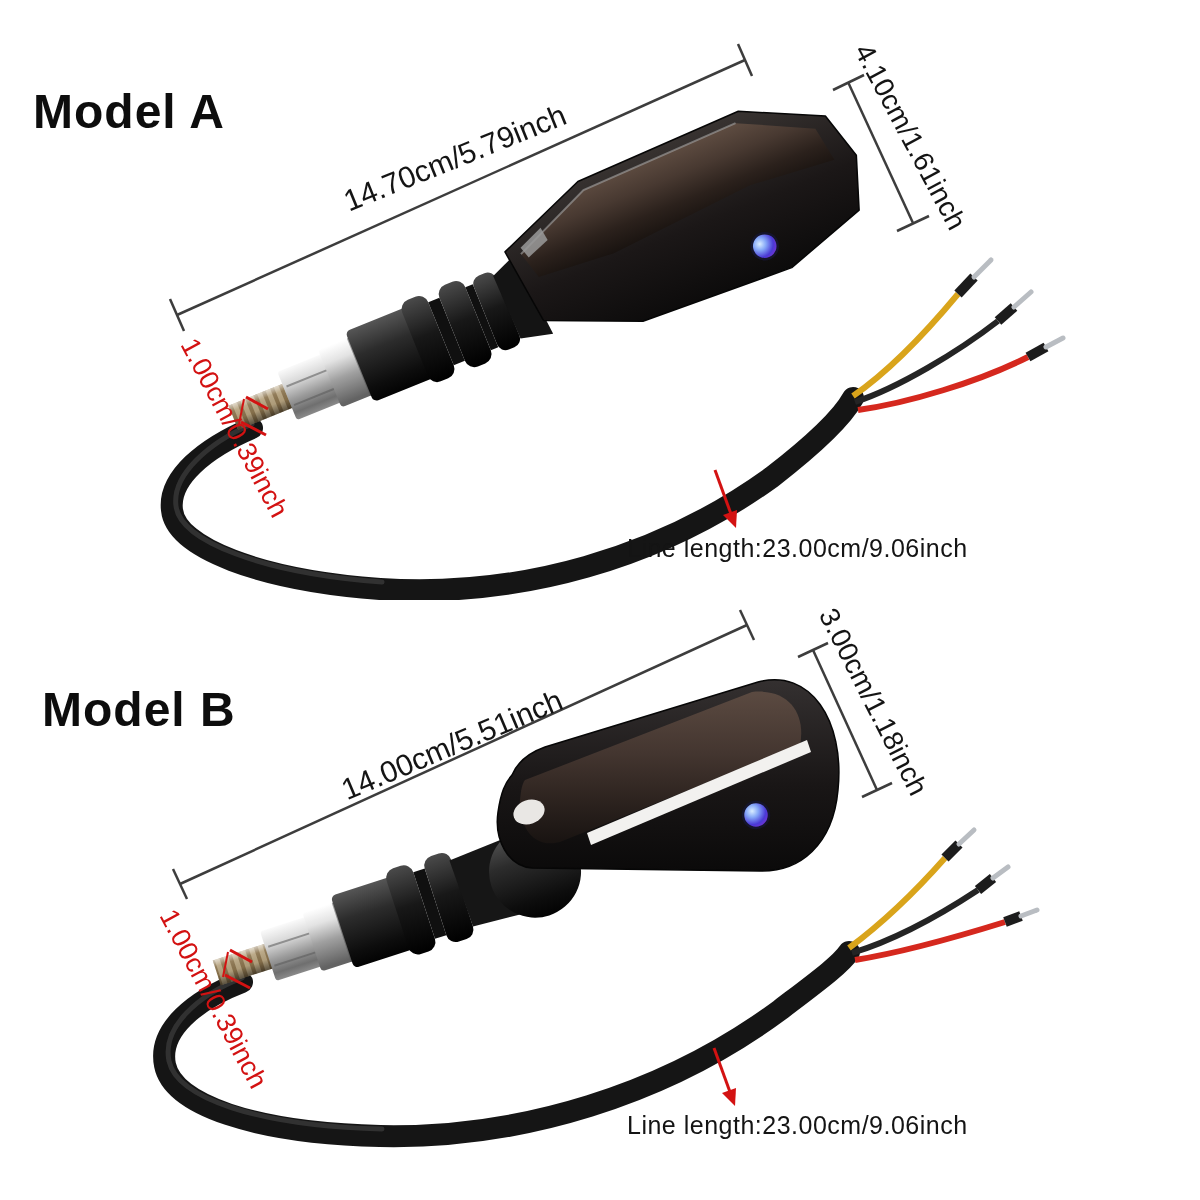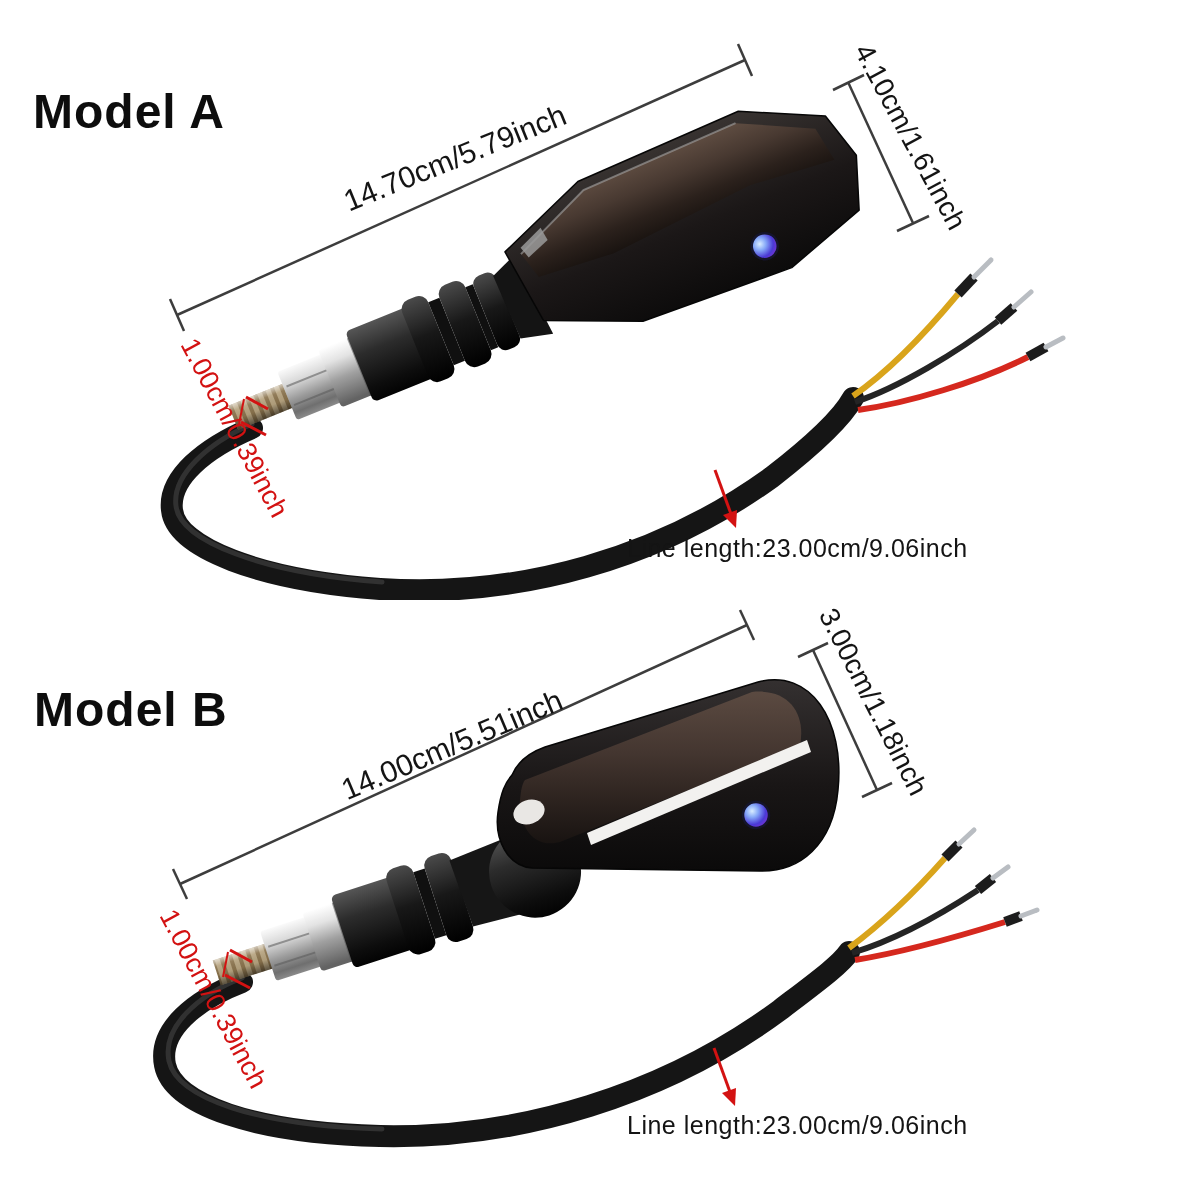--- a/index.html
+++ b/index.html
@@ -261,19 +261,19 @@
         <line x1="230" y1="350" x2="252" y2="362"></line>
         <line x1="225" y1="375" x2="250" y2="388"></line>
         <line x1="228" y1="352" x2="223" y2="377" stroke-width="2"></line>
       </g>
       <g>
         <line x1="714" y1="448" x2="730" y2="492" stroke-width="3" stroke="#d31212"></line>
         <polygon points="735,506 736,488 722,493" fill="#d31212"></polygon>
       </g>
     </svg>
 
-    <div class="model-title" style="left:34px;top:82px">Model B</div>
+    <div class="model-title" style="left:42px;top:82px">Model B</div>
     <div class="dim-label" style="left:452px;top:145px;transform:translate(-50%,-50%) rotate(-23deg)">14.00cm/5.51inch</div>
     <div class="dim-label vert" style="left:873px;top:102px;transform:translate(-50%,-50%) rotate(63deg)">3.00cm/1.18inch</div>
     <div class="dim-label red-label" style="left:213px;top:399px;transform:translate(-50%,-50%) rotate(62deg)">1.00cm/0.39inch</div>
     <div class="line-label" style="left:627px;top:511px">Line length:23.00cm/9.06inch</div>
   </section>
 </div>
 
 </body></html>

